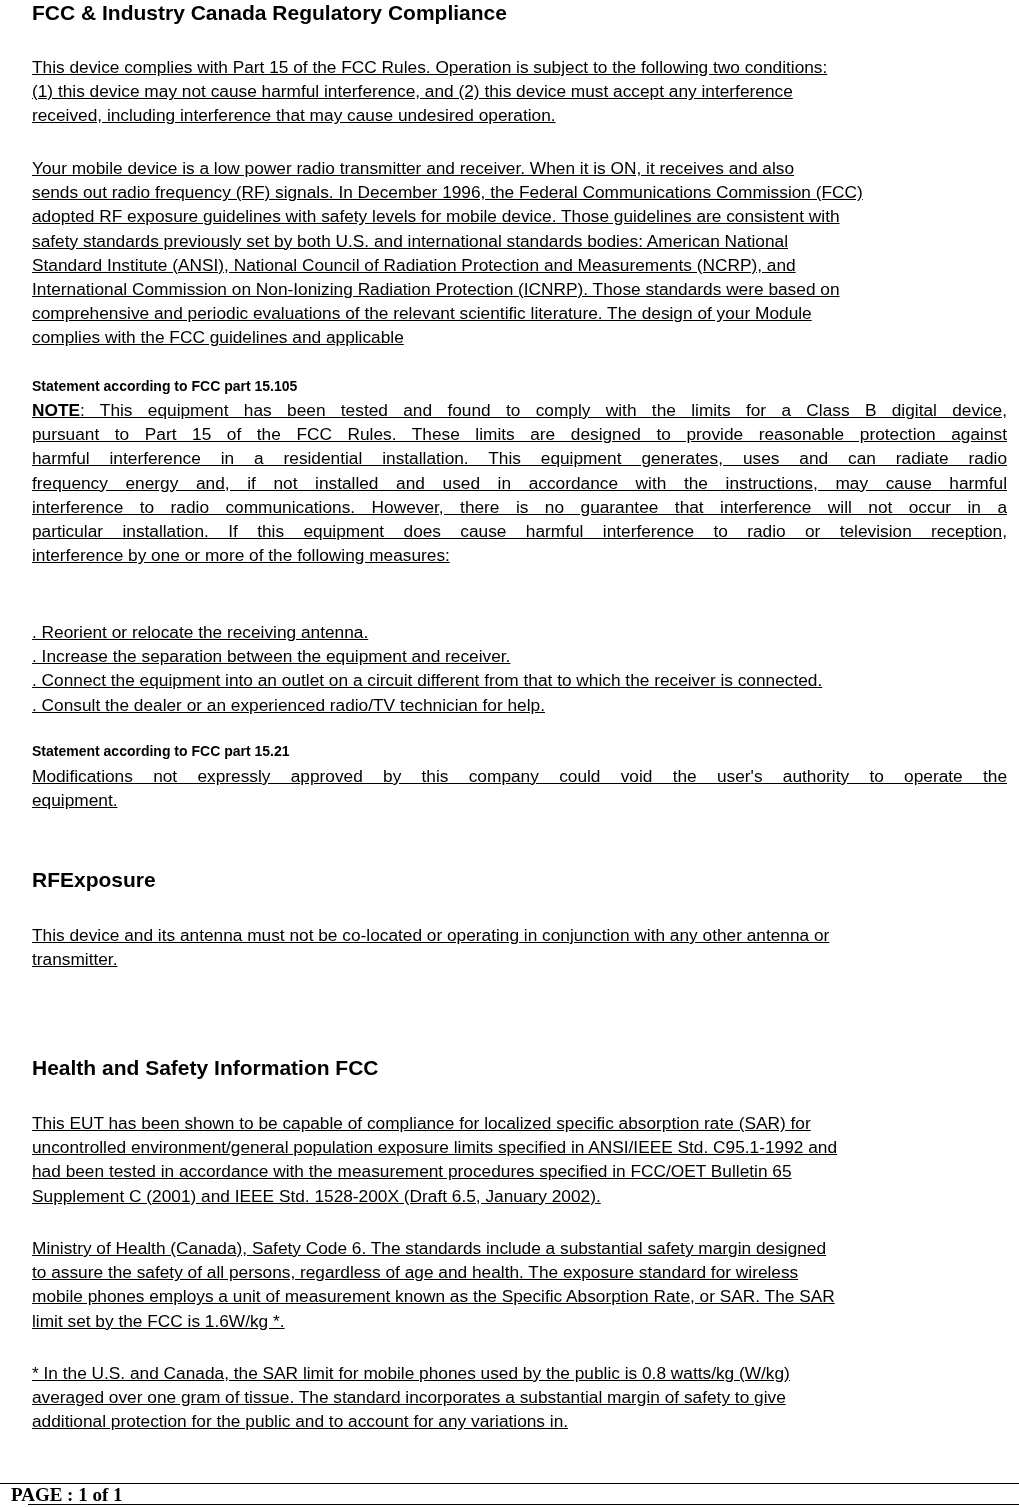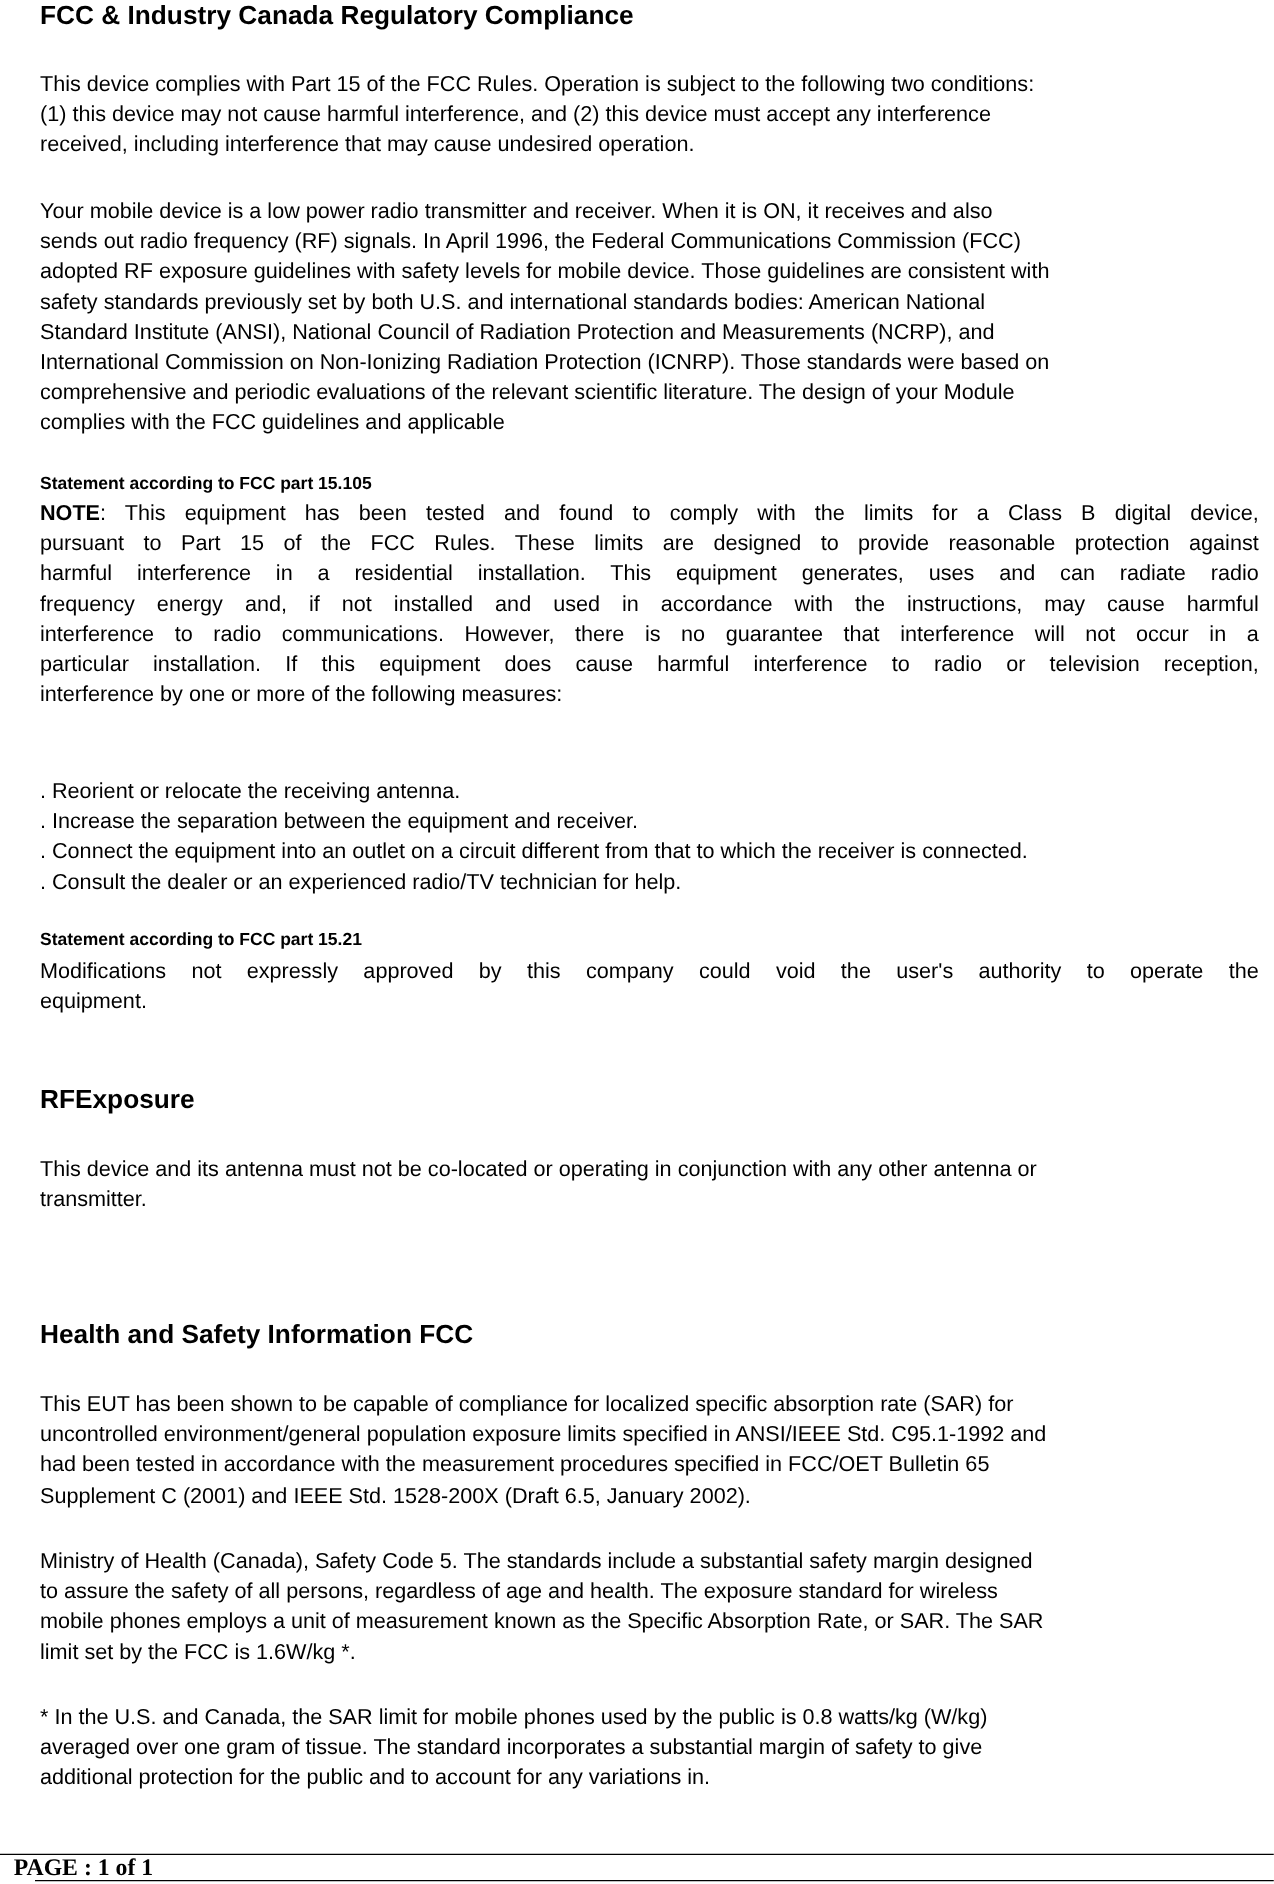--- a/index.html
+++ b/index.html
@@ -36,20 +36,21 @@
       font-weight: bold;
       line-height: 19px;
       white-space: nowrap;
     }
     .p {
       position: absolute;
       left: 0;
       width: 975px;
       font-size: 17.3px;
       line-height: 24.2px;
+      text-decoration: underline;
     }
     .line {
       display: block;
       white-space: nowrap;
     }
     .jline {
       display: block;
       text-align: justify;
       text-align-last: justify;
       white-space: normal;
@@ -90,21 +91,21 @@
   <div class="h1" style="top:1px;">FCC &amp; Industry Canada Regulatory Compliance</div>
 
   <div class="p" style="top:55px;">
     <span class="line">This device complies with Part 15 of the FCC Rules. Operation is subject to the following two conditions:</span>
     <span class="line">(1) this device may not cause harmful interference, and (2) this device must accept any interference</span>
     <span class="line">received, including interference that may cause undesired operation.</span>
   </div>
 
   <div class="p" style="top:156px;">
     <span class="line">Your mobile device is a low power radio transmitter and receiver. When it is ON, it receives and also</span>
-    <span class="line">sends out radio frequency (RF) signals. In April 1996, the Federal Communications Commission (FCC)</span>
+    <span class="line">sends out radio frequency (RF) signals. In December 1996, the Federal Communications Commission (FCC)</span>
     <span class="line">adopted RF exposure guidelines with safety levels for mobile device. Those guidelines are consistent with</span>
     <span class="line">safety standards previously set by both U.S. and international standards bodies: American National</span>
     <span class="line">Standard Institute (ANSI), National Council of Radiation Protection and Measurements (NCRP), and</span>
     <span class="line">International Commission on Non-Ionizing Radiation Protection (ICNRP). Those standards were based on</span>
     <span class="line">comprehensive and periodic evaluations of the relevant scientific literature. The design of your Module</span>
     <span class="line">complies with the FCC guidelines and applicable</span>
   </div>
 
   <div class="h2" style="top:377px;">Statement according to FCC part 15.105</div>
   <div class="p" style="top:398px;">
@@ -139,21 +140,21 @@
   <div class="h1" style="top:1056px;">Health and Safety Information FCC</div>
 
   <div class="p" style="top:1111px;">
     <span class="line">This EUT has been shown to be capable of compliance for localized specific absorption rate (SAR) for</span>
     <span class="line">uncontrolled environment/general population exposure limits specified in ANSI/IEEE Std. C95.1-1992 and</span>
     <span class="line">had been tested in accordance with the measurement procedures specified in FCC/OET Bulletin 65</span>
     <span class="line">Supplement C (2001) and IEEE Std. 1528-200X (Draft 6.5, January 2002).</span>
   </div>
 
   <div class="p" style="top:1236px;">
-    <span class="line">Ministry of Health (Canada), Safety Code 5. The standards include a substantial safety margin designed</span>
+    <span class="line">Ministry of Health (Canada), Safety Code 6. The standards include a substantial safety margin designed</span>
     <span class="line">to assure the safety of all persons, regardless of age and health. The exposure standard for wireless</span>
     <span class="line">mobile phones employs a unit of measurement known as the Specific Absorption Rate, or SAR. The SAR</span>
     <span class="line">limit set by the FCC is 1.6W/kg *.</span>
   </div>
 
   <div class="p" style="top:1361px;">
     <span class="line">* In the U.S. and Canada, the SAR limit for mobile phones used by the public is 0.8 watts/kg (W/kg)</span>
     <span class="line">averaged over one gram of tissue. The standard incorporates a substantial margin of safety to give</span>
     <span class="line">additional protection for the public and to account for any variations in.</span>
   </div>

